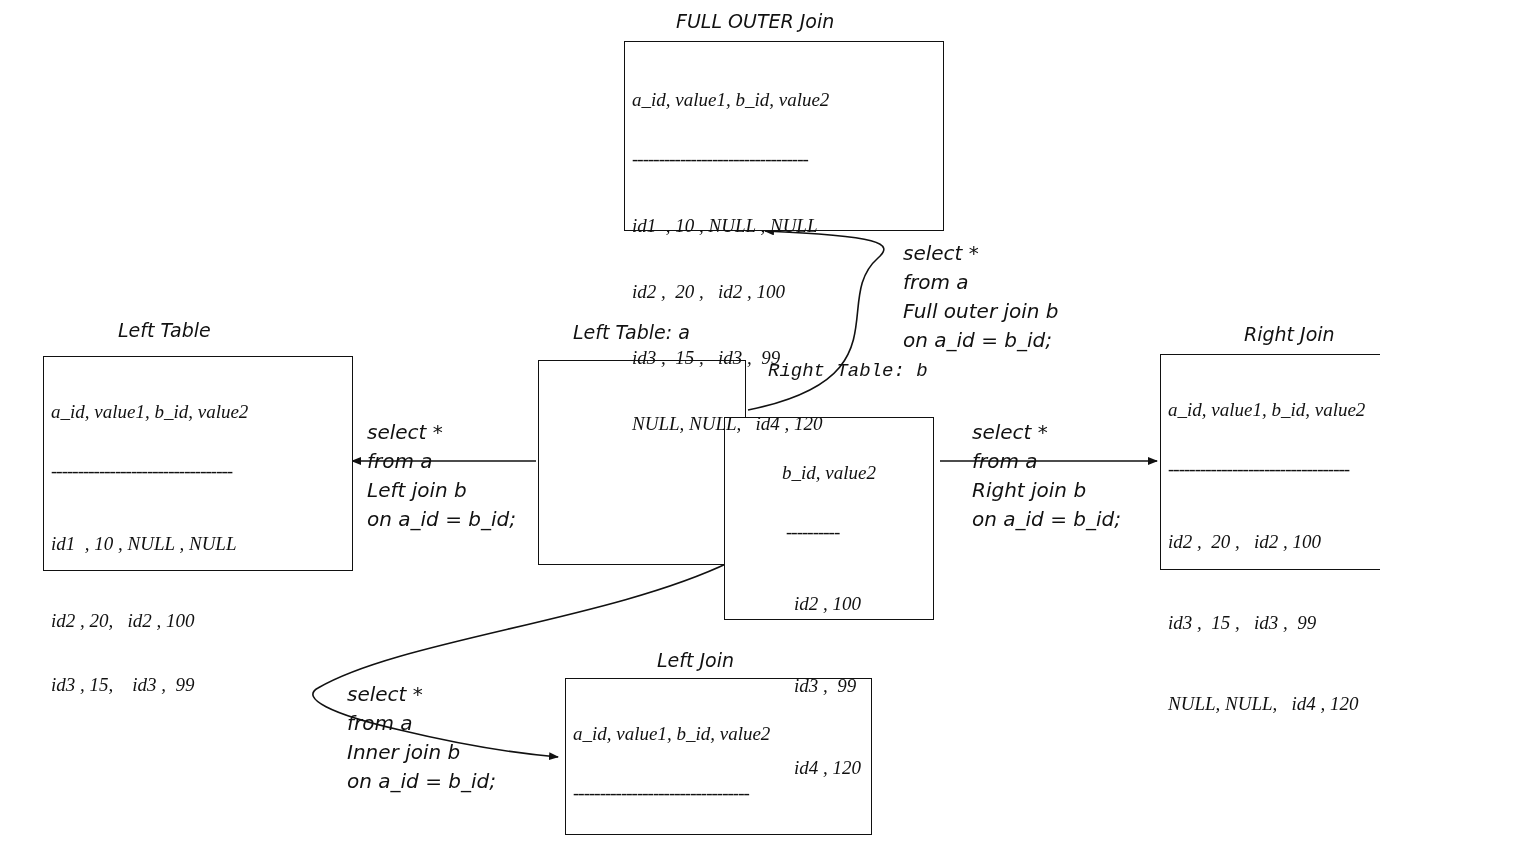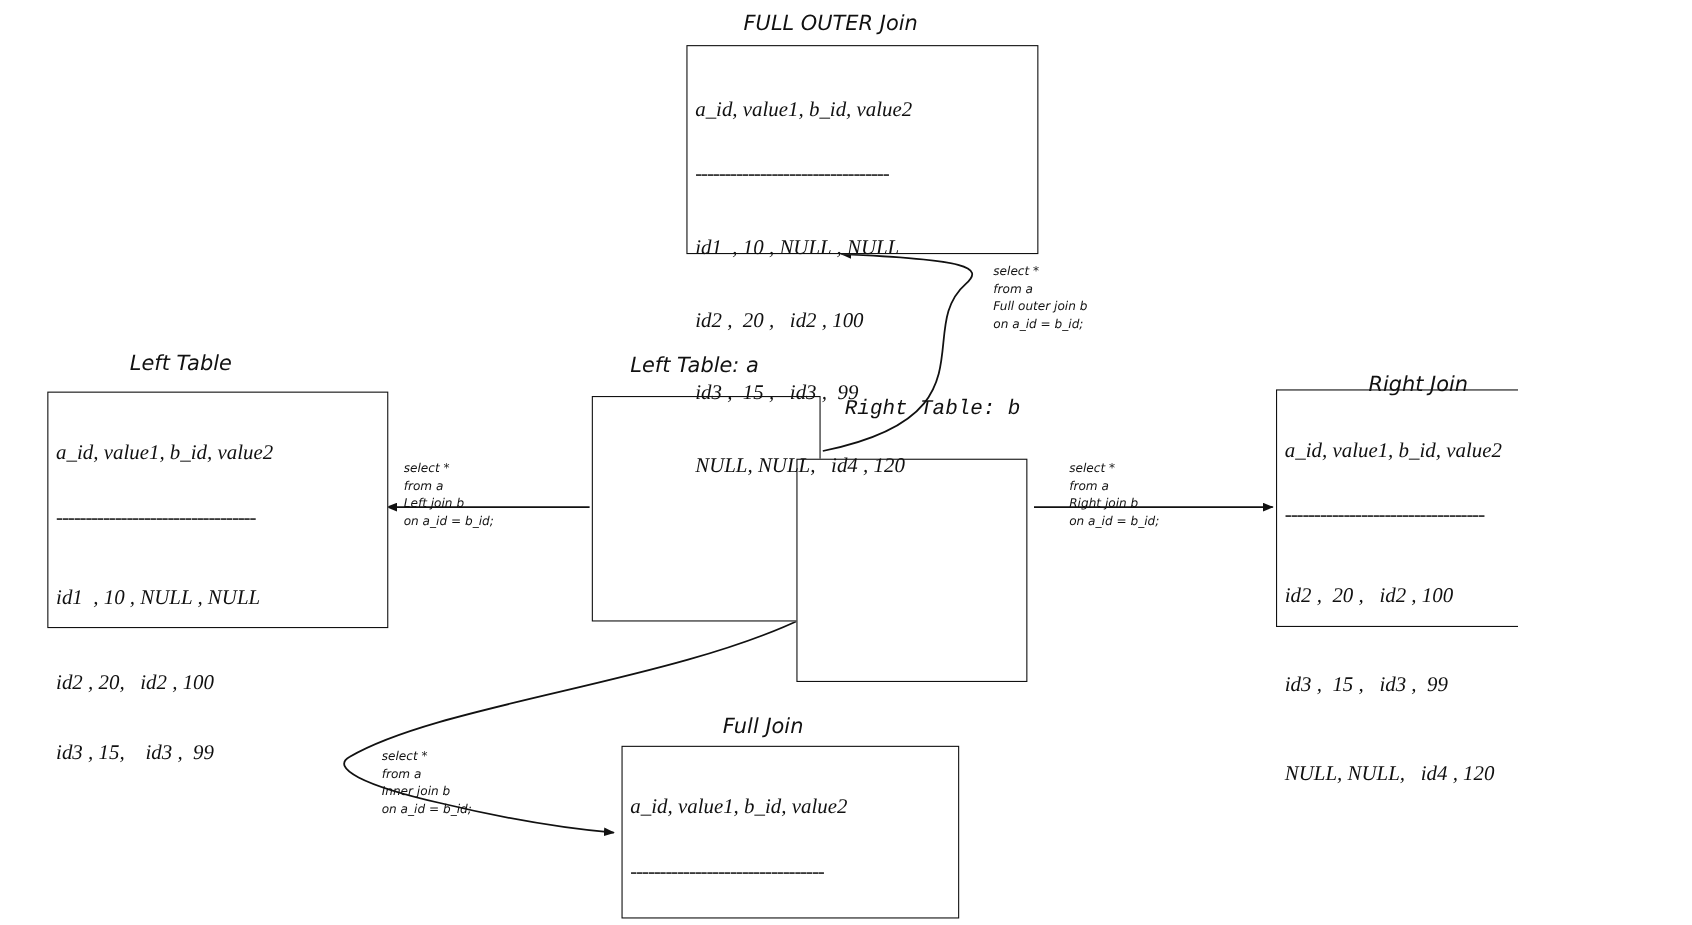--- a/index.html
+++ b/index.html
@@ -41,21 +41,21 @@
     z-index: 5;
     font-family: Liberation Serif, serif;
   }
   .hdr { font-style: italic; }
   .rule {
     font-style: normal;
     letter-spacing: -1px;
   }
   .sql {
     position: absolute;
-    font-size: 11px;
+    font-size: 20px;
     font-style: italic;
     white-space: pre;
     line-height: 1.45;
     z-index: 6;
   }
   svg.arrows {
     position: absolute;
     left: 0;
     top: 0;
     width: 1538px;
@@ -112,36 +112,43 @@
   <div class="sql" style="left:367px; top:418px;">select *
 from a
 Left join b
 on a_id = b_id;</div>
 
   <div class="caption" style="left:573px; top:321px;">Left Table: a</div>
   <div class="box" style="left:538px; top:360px; width:208px; height:205px;"></div>
 
   <div class="caption" style="left:768px; top:360px;font-family:Liberation Mono, monospace;">Right Table: b</div>
   <div class="box" style="left:724px; top:417px; width:210px; height:203px;"></div>
+  <div class="tbl" style="left:782px; top:425px;">
+    <div class="hdr">b_id, value2</div>
+    <div class="rule" style="margin-top:2px; margin-left:4px;">----------</div>
+    <div style="margin-top:15px; margin-left:12px;">id2 , 100</div>
+    <div style="margin-top:25px; margin-left:12px;">id3 ,  99</div>
+    <div style="margin-top:25px; margin-left:12px;">id4 , 120</div>
+  </div>
 
-  <div class="caption" style="left:1244px; top:338px;">Right Join</div>
+  <div class="caption" style="left:1244px; top:323px;">Right Join</div>
   <div class="box" style="left:1160px; top:354px; width:310px; height:216px;"></div>
   <div class="tbl" style="left:1168px; top:362px;">
     <div class="hdr">a_id, value1, b_id, value2</div>
     <div class="rule" style="margin-top:2px;">----------------------------------</div>
     <div style="margin-top:16px;">id2 ,  20 ,   id2 , 100</div>
     <div style="margin-top:24px;">id3 ,  15 ,   id3 ,  99</div>
     <div style="margin-top:24px;">NULL, NULL,   id4 , 120</div>
   </div>
   <div class="sql" style="left:972px; top:418px;">select *
 from a
 Right join b
 on a_id = b_id;</div>
 
-  <div class="caption" style="left:657px; top:649px;">Full Join</div>
+  <div class="caption" style="left:657px; top:649px;">Left Join</div>
   <div class="box" style="left:565px; top:678px; width:307px; height:157px;"></div>
   <div class="tbl" style="left:573px; top:686px;">
     <div class="hdr">a_id, value1, b_id, value2</div>
     <div class="rule" style="margin-top:2px;">---------------------------------</div>
     
     
   </div>
   <div class="sql" style="left:347px; top:680px;">select *
 from a
 Inner join b

